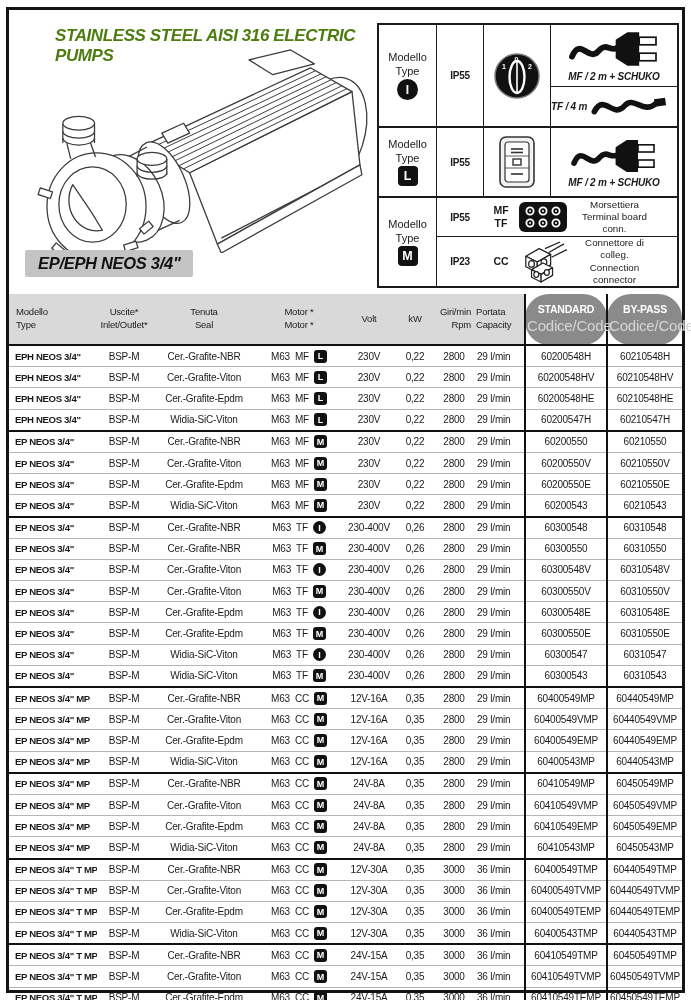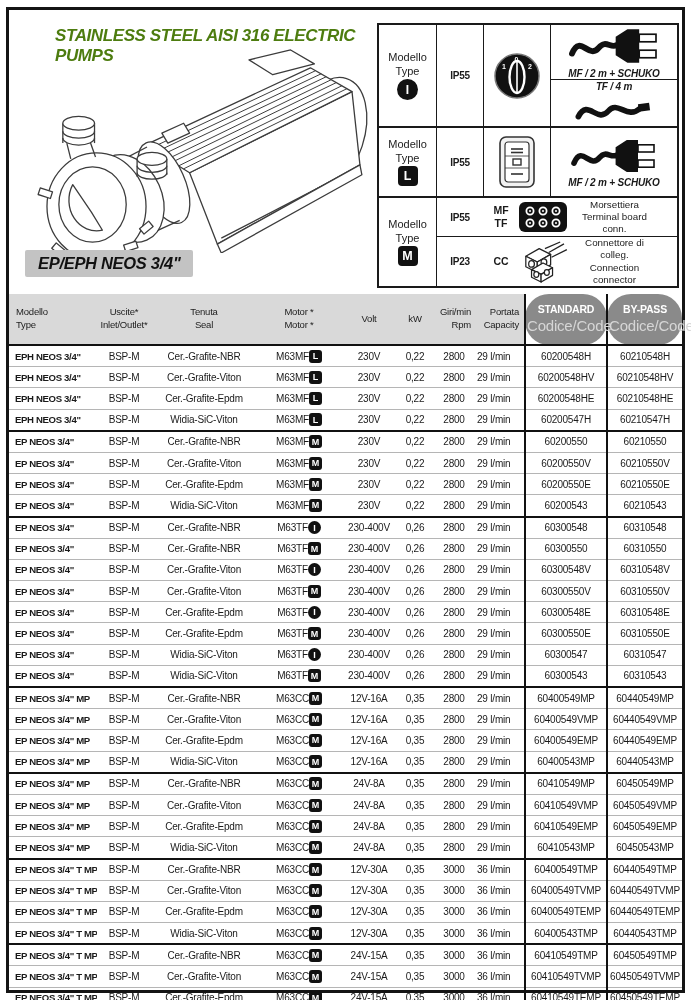--- a/index.html
+++ b/index.html
@@ -17,53 +17,53 @@
   .spec-panel{width:298px;margin:13px 3px 0 0;border:2px solid #1a1a1a;display:flex;flex-direction:column;background:#fff;}
   .sp-row{display:flex;border-bottom:2px solid #1a1a1a;}
   .sp-row:last-child{border-bottom:none;}
   .sp-cell{border-right:1.5px solid #1a1a1a;display:flex;align-items:center;justify-content:center;}
   .sp-modello{width:57px;flex-direction:column;gap:2px;font-size:11px;color:#222;}
   .sp-ip{width:46px;font-size:10px;font-weight:bold;letter-spacing:-0.3px;}
   .sp-icon{width:66px;}
   .sp-conn{flex:1;flex-direction:column;border-right:none;align-items:stretch;}
   .sp-conn-sub{display:flex;flex-direction:column;align-items:center;justify-content:center;flex:1;}
   .sp-conn-top{border-bottom:1.5px solid #1a1a1a;flex:1.55;}
-  .sp-conn-bottom{flex-direction:column;gap:4px;justify-content:flex-start;}
+  .sp-conn-bottom{flex-direction:row;gap:4px;justify-content:flex-start;}
   .conn-label{font-size:10px;font-weight:bold;letter-spacing:-0.2px;margin-top:1px;font-style:italic;}
   .badge-circle{display:inline-flex;align-items:center;justify-content:center;width:21px;height:21px;border-radius:50%;background:#111;color:#fff;font-weight:bold;font-size:12px;}
   .badge-square{display:inline-flex;align-items:center;justify-content:center;width:20px;height:20px;border-radius:4px;background:#111;color:#fff;font-weight:bold;font-size:12.5px;}
   .sp-m-right{flex:1;display:flex;flex-direction:column;}
   .sp-m-sub{flex:1;display:flex;align-items:center;}
   .sp-m-sub.first{border-bottom:1.5px solid #1a1a1a;}
   .sp-m-sub .sp-ip{align-self:stretch;display:flex;align-items:center;justify-content:center;}
   .sp-code{width:28px;text-align:center;font-weight:bold;font-size:10.5px;line-height:1.2;margin-left:4px;}
   .sp-m-icon{width:56px;display:flex;justify-content:center;}
   .sp-m-label{flex:1;font-size:9.8px;text-align:center;line-height:1.25;color:#222;padding-right:19px;}
 
   
   table.pump{border-collapse:collapse;table-layout:fixed;width:673px;margin-top:6px;}
   col.c-model{width:88px}col.c-inlet{width:54px}col.c-seal{width:106px}col.c-motor{width:84px}
   col.c-volt{width:56px}col.c-kw{width:36px}col.c-rpm{width:42px}col.c-cap{width:50px}
   col.c-std{width:82px}col.c-byp{width:75px}
   thead th{background:#d9d9d9;font-size:9.5px;font-weight:normal;letter-spacing:-0.2px;color:#222;height:46px;padding:2px 1px;vertical-align:middle;border-bottom:2px solid #111;}
   thead th .l1,thead th .l2{line-height:1.35;}
   th.h-model{text-align:left;padding-left:7px;}
   th.h-rpm{text-align:right;padding-right:4px;}
-  th.h-cap{text-align:right;padding-right:5px;}
+  th.h-cap{text-align:left;padding-right:5px;}
   th.h-code{background:#8a8a8a;border-radius:24px;}
   th.h-code .l1{color:#fff;font-weight:bold;font-size:10.5px;}
   th.h-code .l2{color:#d6d6d6;font-size:15px;}
   td.std,th.h-std{border-left:2px solid #111;border-right:2px solid #111;}
   tbody td{height:20.2px;font-size:10px;letter-spacing:-0.2px;text-align:center;padding:0 2px;white-space:nowrap;overflow:hidden;}
   tbody tr{border-top:1px solid #b5b5b5;}
   tbody tr:first-child,tbody tr.group-start{border-top:2px solid #111;}
   td.model{text-align:left;font-weight:bold;font-size:9.6px;padding-left:6px;letter-spacing:-0.35px;}
   td.cap{text-align:center;padding-right:15px;}
   td.motor{padding:0;}
-  .motor-wrap{display:flex;align-items:center;justify-content:center;}
+  .motor-wrap{display:flex;align-items:center;justify-content:center;gap:5px;}
   .tbadge{display:inline-flex;align-items:center;justify-content:center;width:13px;height:13px;background:#111;color:#fff;font-weight:bold;font-size:9px;}
   .tbadge.square{border-radius:3px;}
   .tbadge.circle{border-radius:50%;}
   svg{display:block;}
 </style>
 </head>
 <body>
 
 <div class="page">
 

